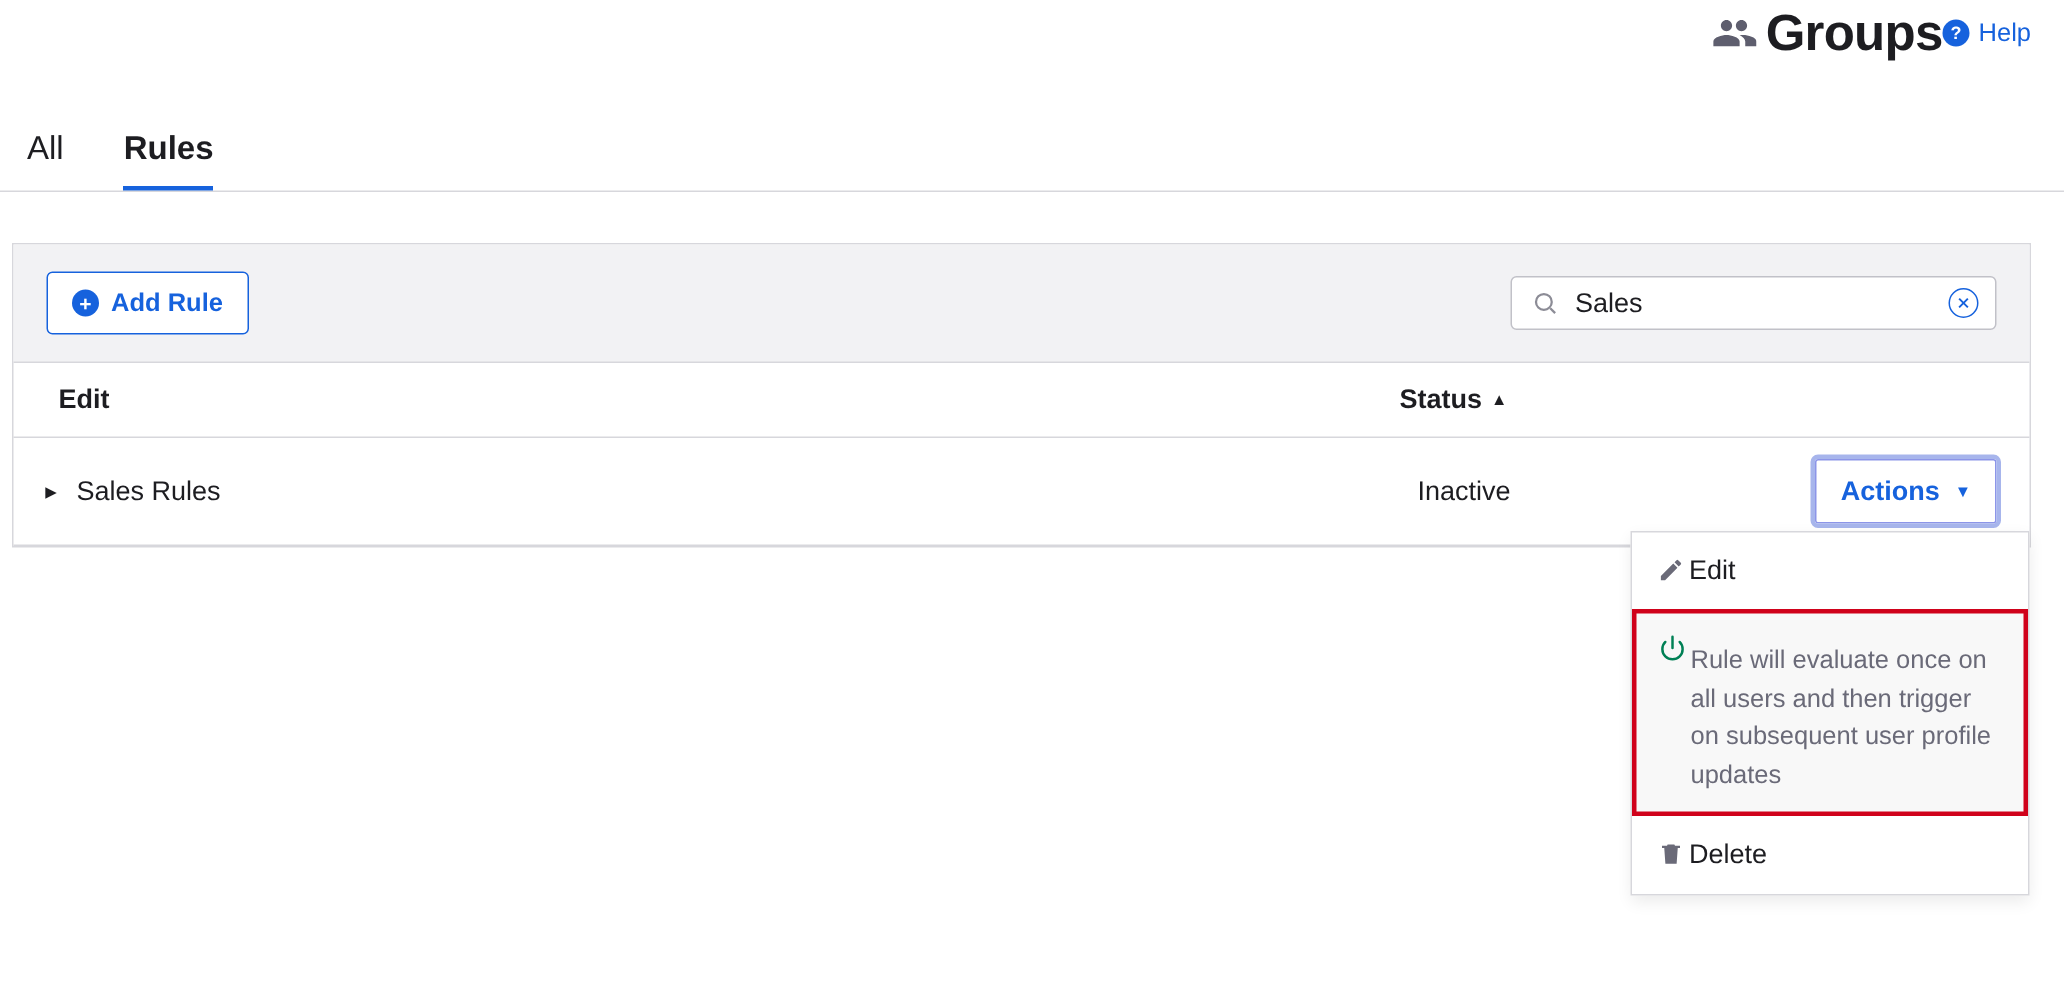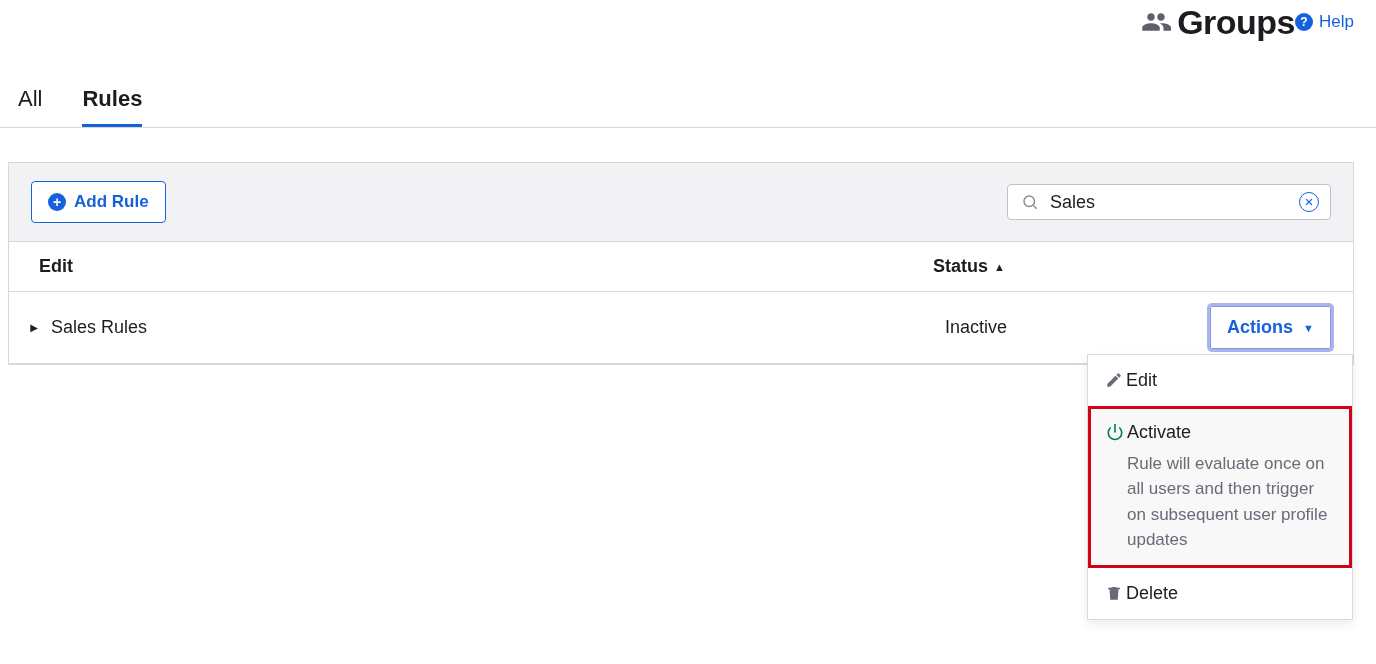--- a/index.html
+++ b/index.html
@@ -143,21 +143,20 @@
         </div>
 
         <div class="menu-item highlight">
           <span class="mi-icon">
             <svg viewBox="0 0 24 24" fill="none" stroke="#008055" stroke-width="2.2" stroke-linecap="round">
                 <path d="M18.36 6.64a9 9 0 1 1-12.73 0"></path>
                 <line x1="12" y1="2" x2="12" y2="12"></line>
               </svg>
           </span>
           <div class="mi-body">
-            <div class="mi-title">Activate</div>
             <div class="mi-sub">Rule will evaluate once on all users and then trigger on subsequent user profile updates</div>
           </div>
         </div>
 
         <div class="menu-item">
           <span class="mi-icon">
             <svg viewBox="0 0 24 24" fill="#6a6a78">
                 <path d="M6 7h12l-1 14H7L6 7zm3-3h6l1 2H8l1-2zM4 5h16v2H4V5z"></path>
               </svg>
           </span>

